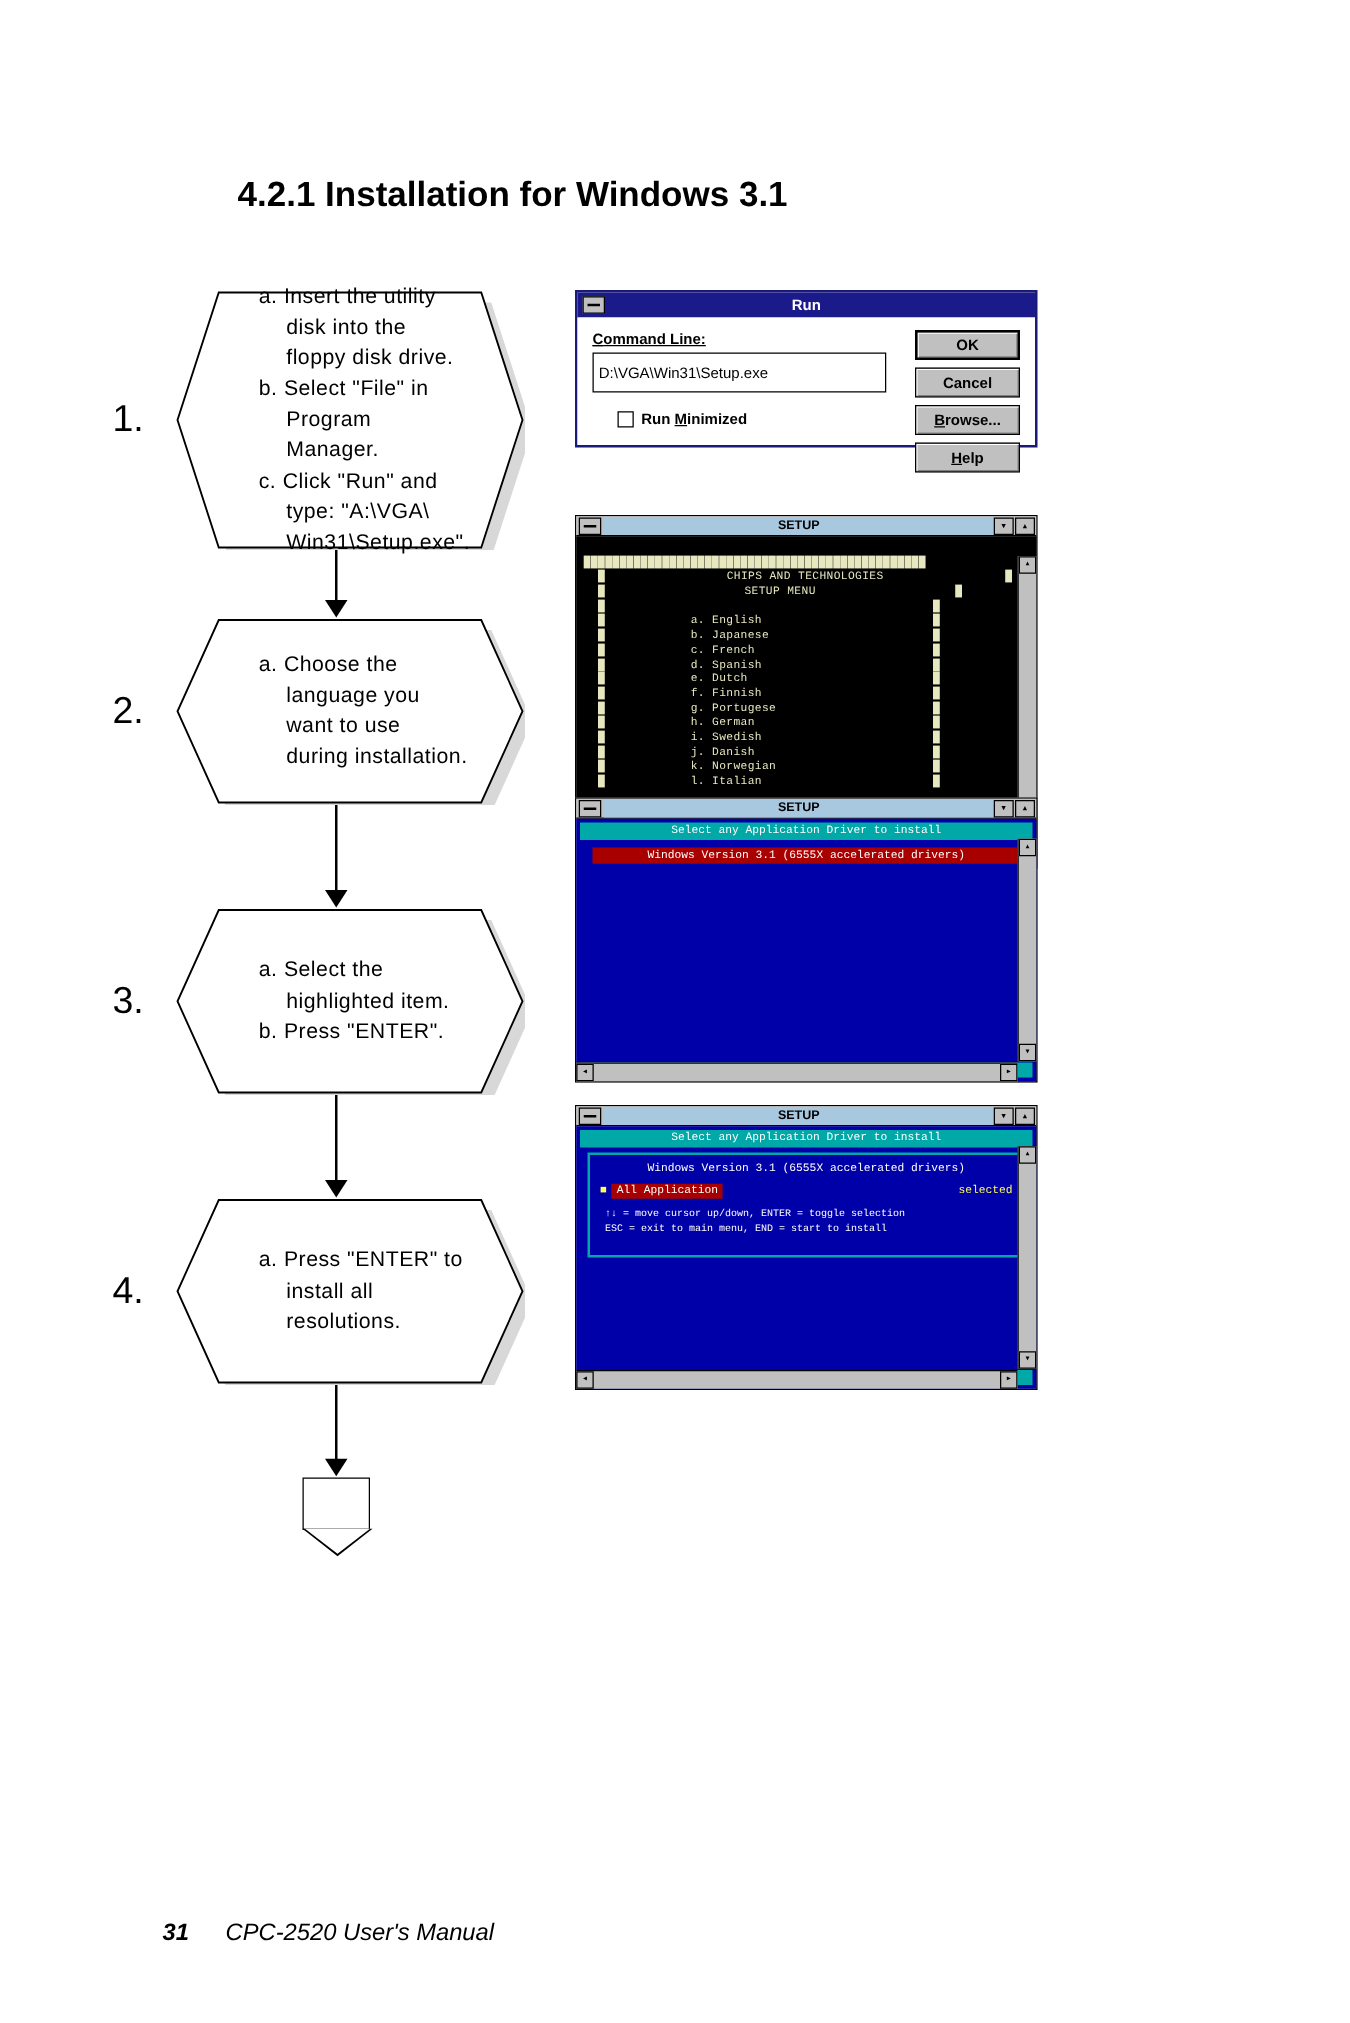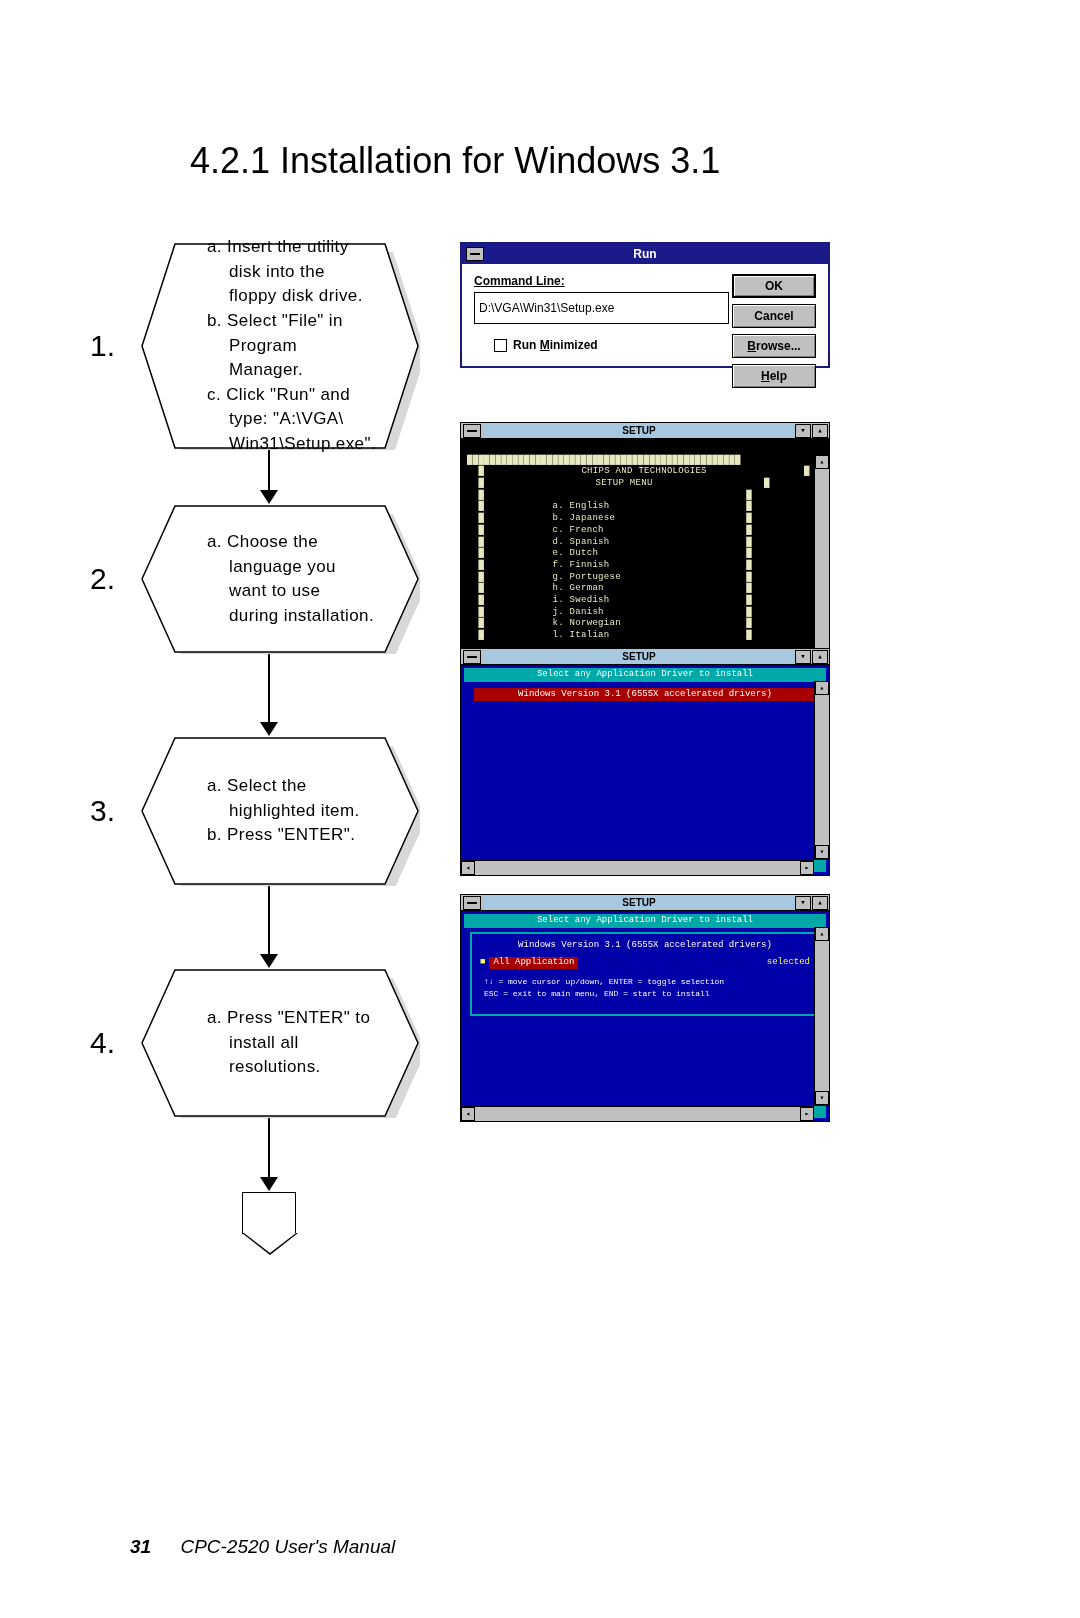--- a/index.html
+++ b/index.html
@@ -12,22 +12,22 @@
     font-family: Arial, Helvetica, sans-serif;
     position: relative;
   }
   .page {
     position: relative;
     width: 1080px;
     height: 1618px;
     padding: 140px 130px 60px 130px;
   }
   .section-title {
-    font-size: 36px;
-    font-weight: normal;
+    font-size: 28px;
+    font-weight: bold;
     margin: 0 0 60px 60px;
   }
   .content-row { position: relative; }
   .step-num {
     position:absolute;
     font-size: 30px;
     left:-50px;
     top:50%;
     transform: translateY(-50%);
   }
@@ -53,21 +53,21 @@
   .run-title .sys-btn {
     position:absolute; left:4px; top:3px;
     width:18px; height:14px;
     background:#c0c0c0;
     border:1px solid #000;
     display:flex; align-items:center; justify-content:center;
   }
   .run-body { padding:10px 12px 14px 12px; position:relative; background:#fff;}
   .run-label { font-weight:bold; text-decoration: underline; text-decoration-color:#000; display:inline-block; }
   .run-field {
-    width:255px; height:20px;
+    width:235px; height:20px;
     border:1px solid #000; background:#fff;
     font-family: inherit; font-size:12px;
     padding:15px 4px;
     margin-top:4px;
   }
   .run-chk { display:flex; align-items:center; gap:6px; margin-top:14px; font-weight:bold;padding-left:20px;}
   .run-chk .box { width:13px; height:13px; border:1px solid #000; background:#fff;}
   .run-btns { position:absolute; right:12px; top:10px; display:flex; flex-direction:column; gap:6px;}
   .win3-btn {
     width:84px; height:24px;

